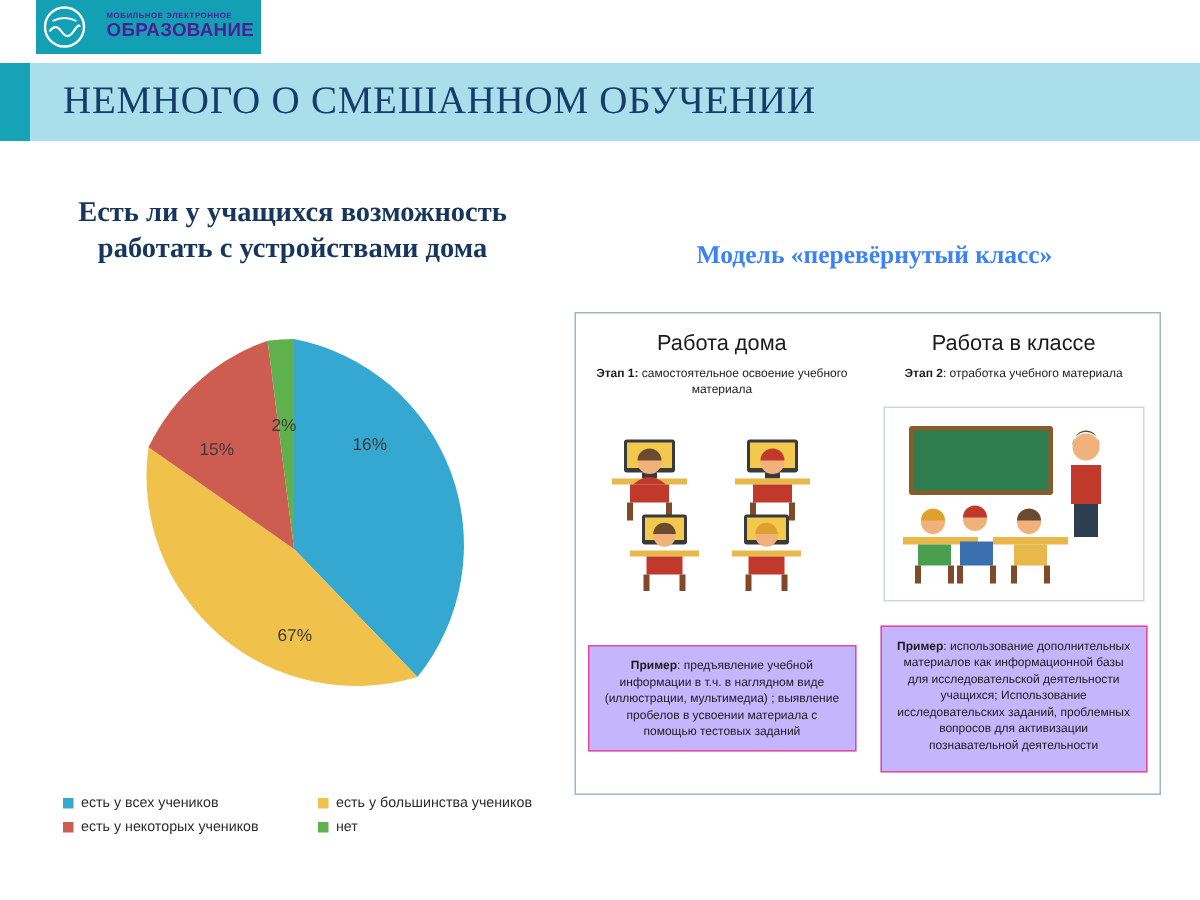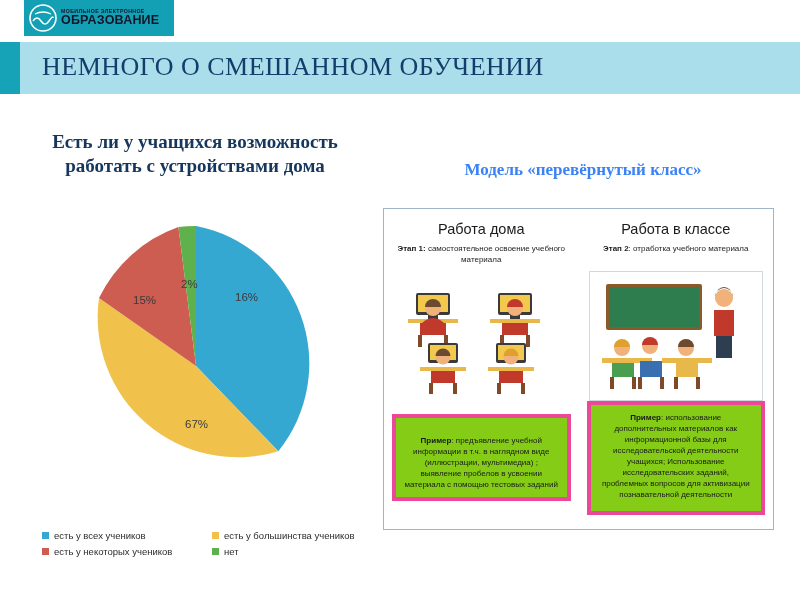--- a/index.html
+++ b/index.html
@@ -35,23 +35,23 @@
     box-sizing: border-box;
   }
   .logo-mark {
     width: 30px;
     height: 30px;
     flex: 0 0 30px;
     position: relative;
   }
   .logo-mark svg { display: block; }
   .logo-text {
-    color: #0f172a;
+    color: #4c1d95;
     line-height: 1.05;
-    margin-left: 3px;
+    margin-left: 13px;
   }
   .logo-text .small {
     font-size: 5.2px;
     letter-spacing: 0.4px;
     display: block;
     font-weight: bold;
   }
   .logo-text .big {
     font-size: 12.5px;
     font-weight: bold;
@@ -201,28 +201,29 @@
   .illus-framed {
     border: 1px solid #cfd8dd;
     background: #fff;
     box-sizing: border-box;
   }
 
   .example-box {
     position: absolute;
     left: 8px;
     right: 8px;
-    background: #84cc16;
-    border: 4px solid #ec4899;
+    background: #c4b5fd;
+    border: 1px solid #ec4899;
     box-sizing: border-box;
     font-size: 8px;
     color: #1b1b1b;
     text-align: center;
     line-height: 1.38;
     padding: 7px 8px;
+    margin-top: 16px;
   }
   .ex-left {
     top: 205px;
     bottom: 28px;
     display: flex;
     align-items: flex-end;
     justify-content: center;
   }
   .ex-right {
     top: 192px;

